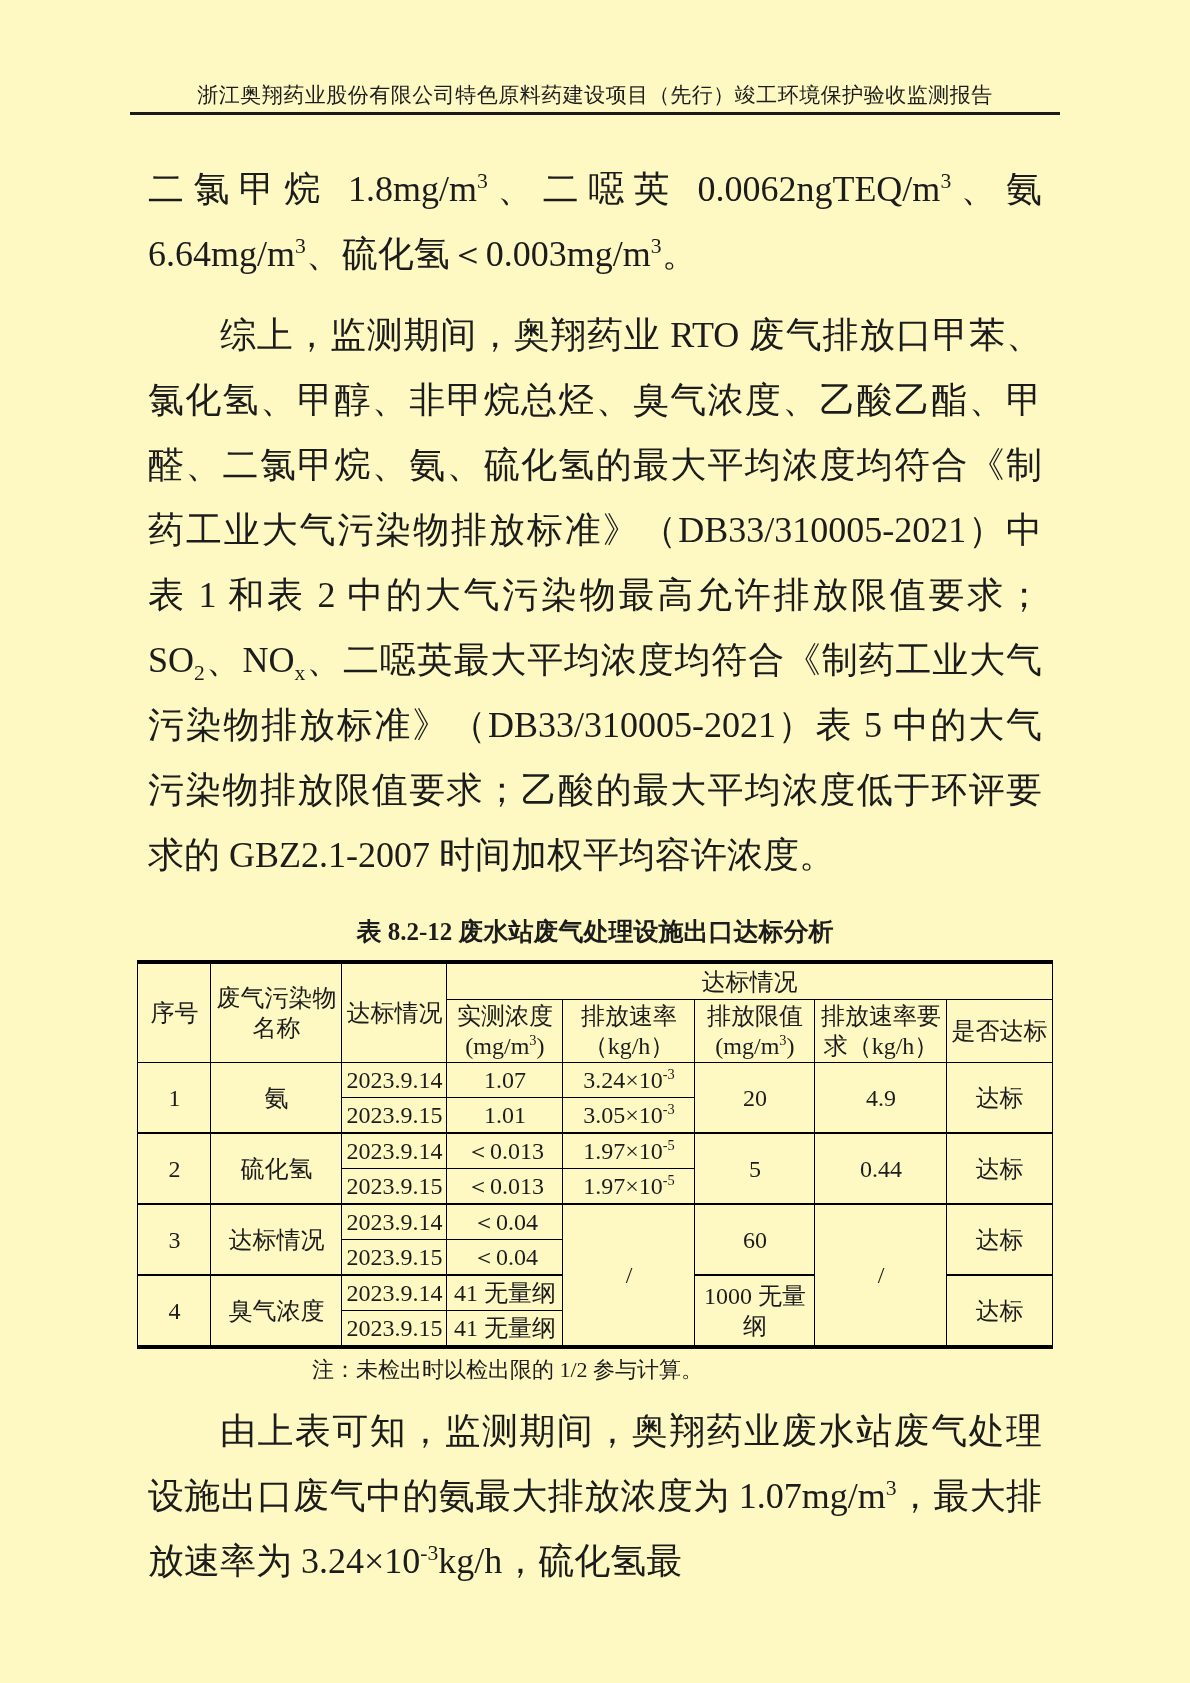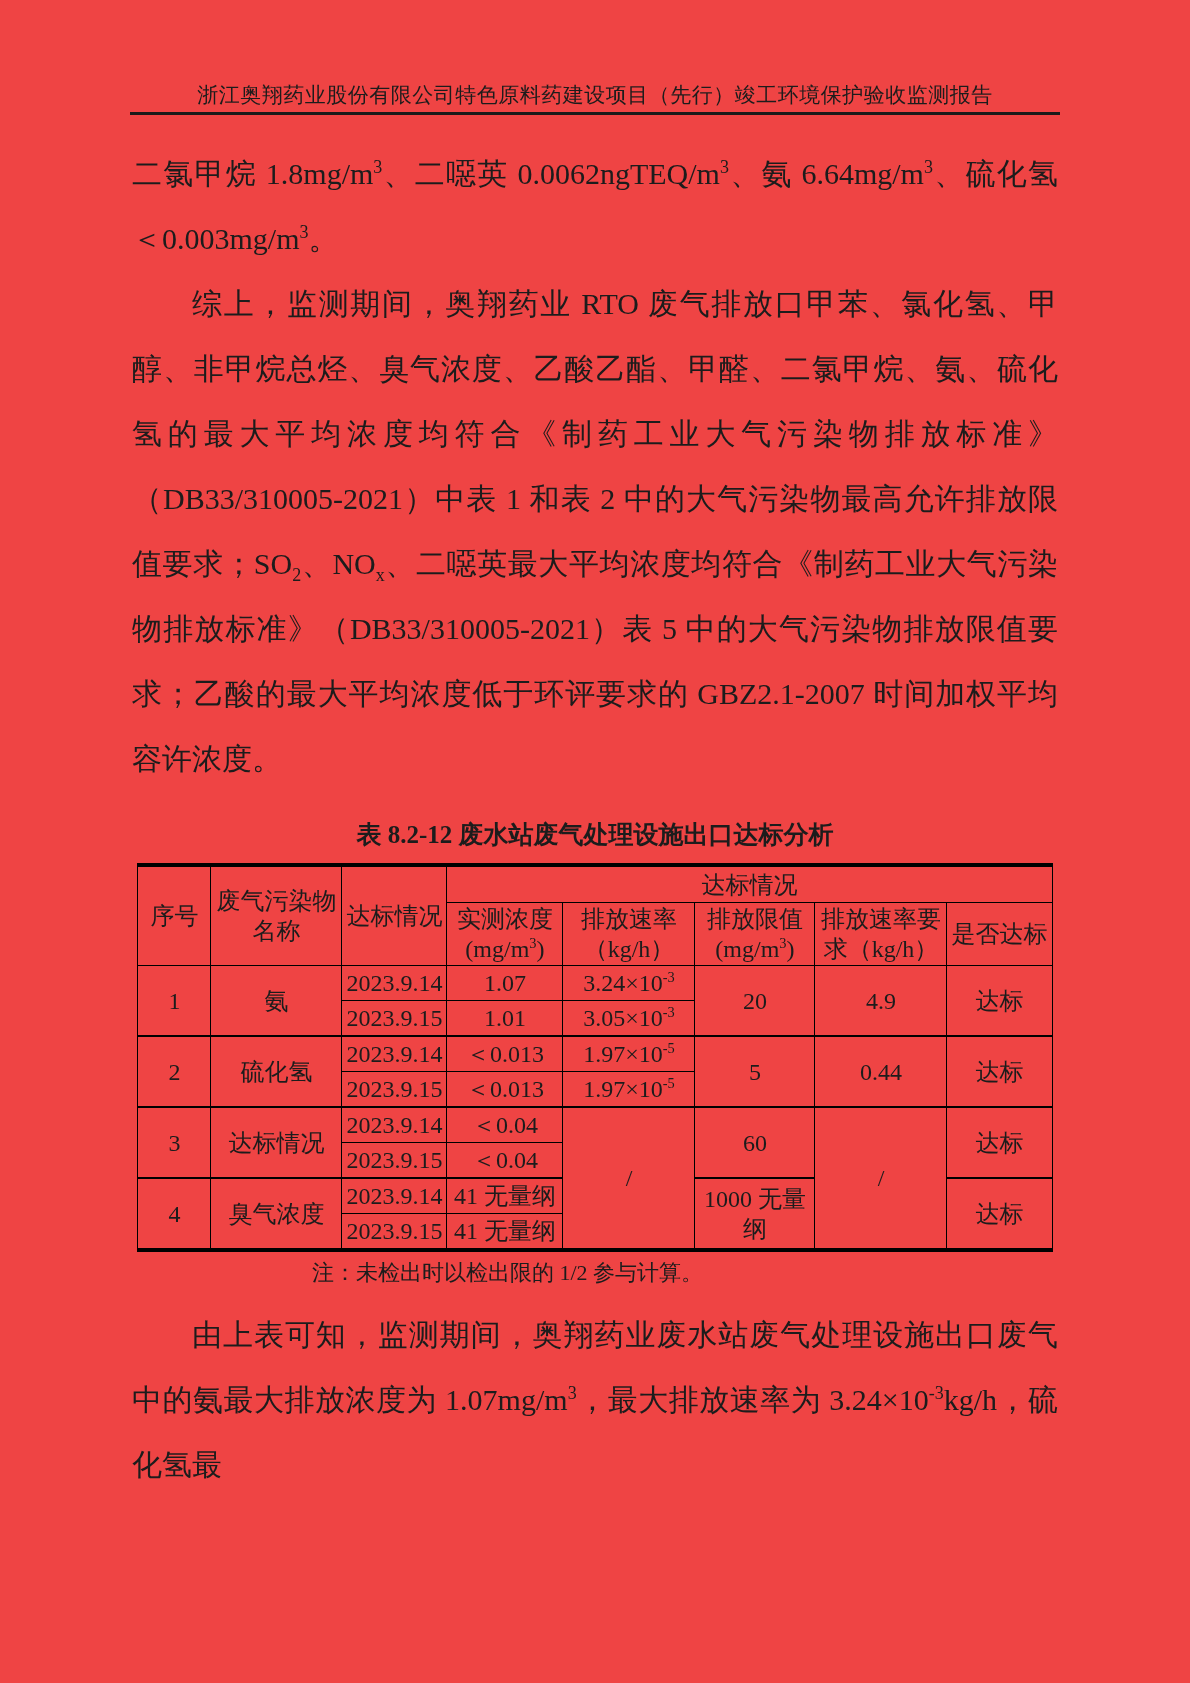--- a/index.html
+++ b/index.html
@@ -1,37 +1,37 @@
 <!DOCTYPE html>
 <html lang="zh"><head>
 <meta charset="utf-8">
 <style>
   html,body { margin:0; padding:0; background:#ffffff; }
   .page {
     position:relative;
     width:1190px; height:1683px;
-    background:#ef4444;
+    background:#fef9c3;
     overflow:hidden;
     font-family:"Liberation Serif","DejaVu Serif",serif;
     color:#1c1c1c;
   }
   
   .hdr {
     margin:0 130px;
     padding-top:84px;
     padding-bottom:6px;
     border-bottom:3px solid #1a1a1a;
     text-align:center;
   }
   .hdr-title { font-size:21px; line-height:22px; letter-spacing:0.5px; }
   
   .bodytext { margin:0 132px; padding-top:26px; }
   .bodytext p {
-    margin:0;
-    font-size:30px;
+    margin:16px;
+    font-size:36px;
     line-height:65px;
     text-align:justify;
   }
   .bodytext p.ind { text-indent:2em; }
   sup { font-size:60%; vertical-align:super; line-height:0; }
   sub { font-size:60%; vertical-align:sub;   line-height:0; }
   
   .tbl-title {
     margin:22px 0 0 0;
     height:44px; line-height:44px;

